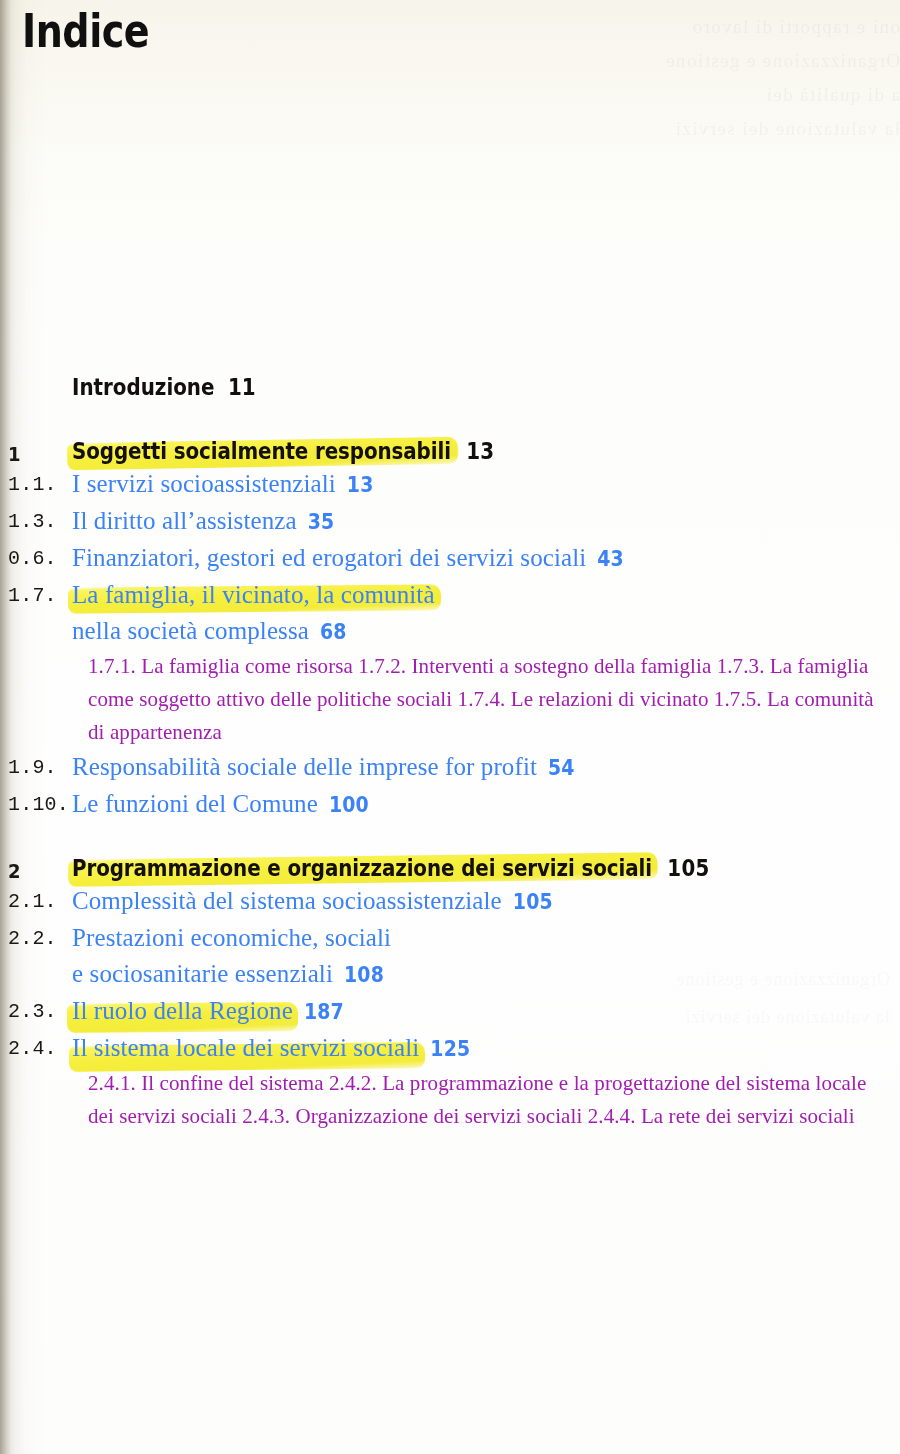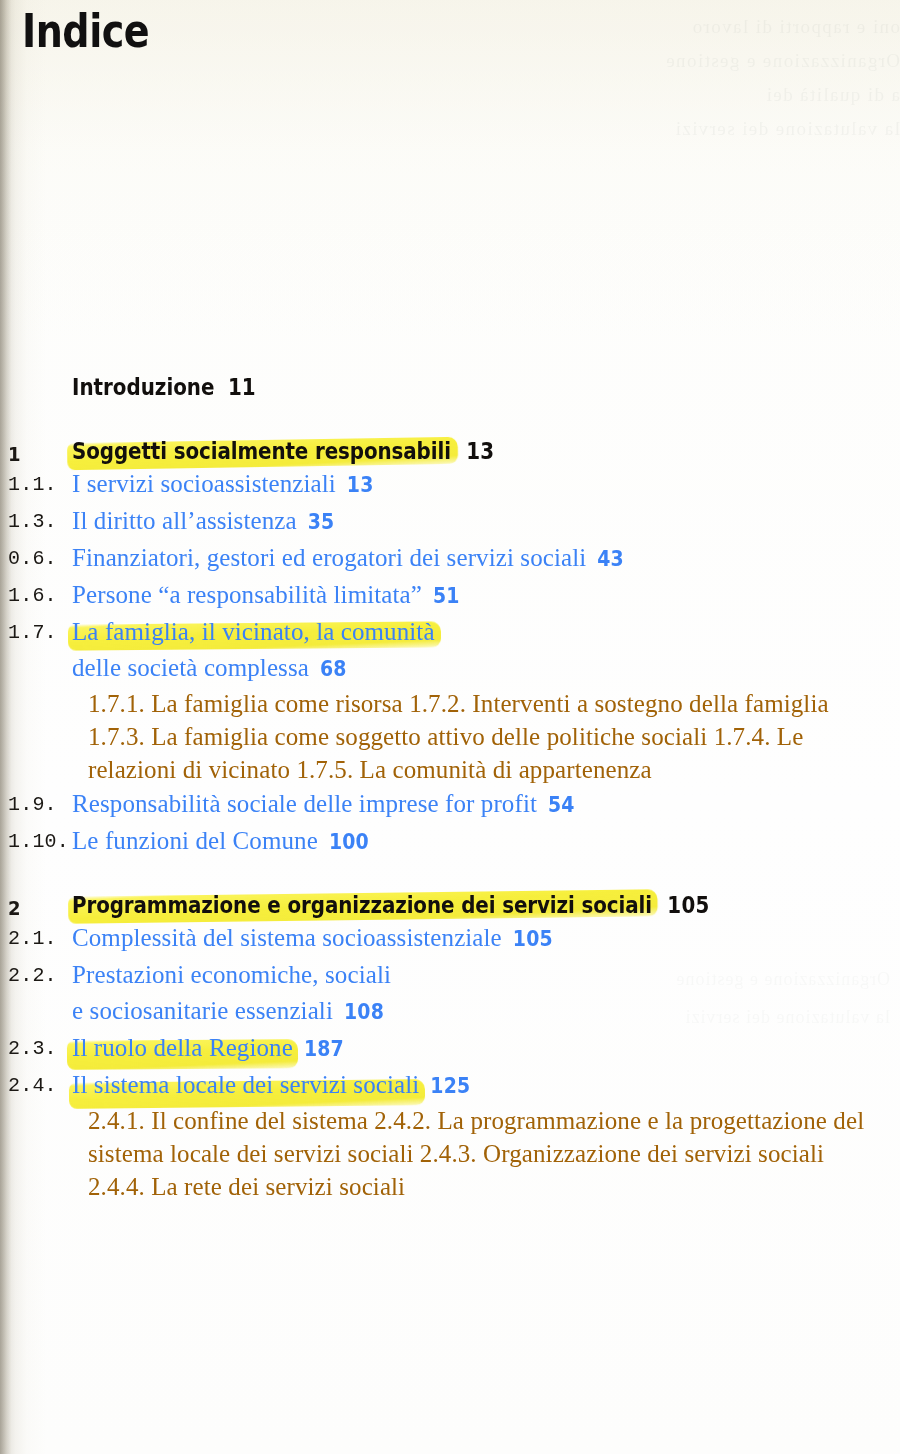--- a/index.html
+++ b/index.html
@@ -183,23 +183,23 @@
     font-weight: 700;
     font-size: 21px;
     margin-left: 11px;
     letter-spacing: 0.2px;
   }
   .entry .cont { display: block; }
 
   
   .subblock {
     font-family: "Liberation Serif", "DejaVu Serif", serif;
-    font-size: 25px;
+    font-size: 21px;
     line-height: 33px;
-    color: #a16207;
+    color: #a21caf;
     padding-left: 16px;
     padding-right: 20px;
     letter-spacing: 0.1px;
   }
 
   
   .hl {
     position: relative;
     z-index: 0;
   }
@@ -286,31 +286,25 @@
     </div>
 
     <div class="row">
       <div class="num">0.6.</div>
       <div class="body">
         <div class="entry"><span>Finanziatori, gestori ed erogatori dei servizi sociali</span><span class="pg">43</span></div>
       </div>
     </div>
 
 
-    <div class="row">
-      <div class="num">1.6.</div>
-      <div class="body">
-        <div class="entry"><span>Persone “a responsabilità limitata”</span><span class="pg">51</span></div>
-      </div>
-    </div>
 
     <div class="row">
       <div class="num">1.7.</div>
       <div class="body">
-        <div class="entry"><span class="hl hl-17">La famiglia, il vicinato, la comunità</span><span class="cont"><span>delle società complessa</span><span class="pg">68</span></span></div>
+        <div class="entry"><span class="hl hl-17">La famiglia, il vicinato, la comunità</span><span class="cont"><span>nella società complessa</span><span class="pg">68</span></span></div>
         <div class="subblock">1.7.1. La famiglia come risorsa   1.7.2. Interventi a sostegno della famiglia   1.7.3. La famiglia come soggetto attivo delle politiche sociali   1.7.4. Le relazioni di vicinato   1.7.5. La comunità di appartenenza</div>
       </div>
     </div>
 
 
     <div class="row">
       <div class="num">1.9.</div>
       <div class="body">
         <div class="entry"><span>Responsabilità sociale delle imprese for profit</span><span class="pg">54</span></div>
       </div>

